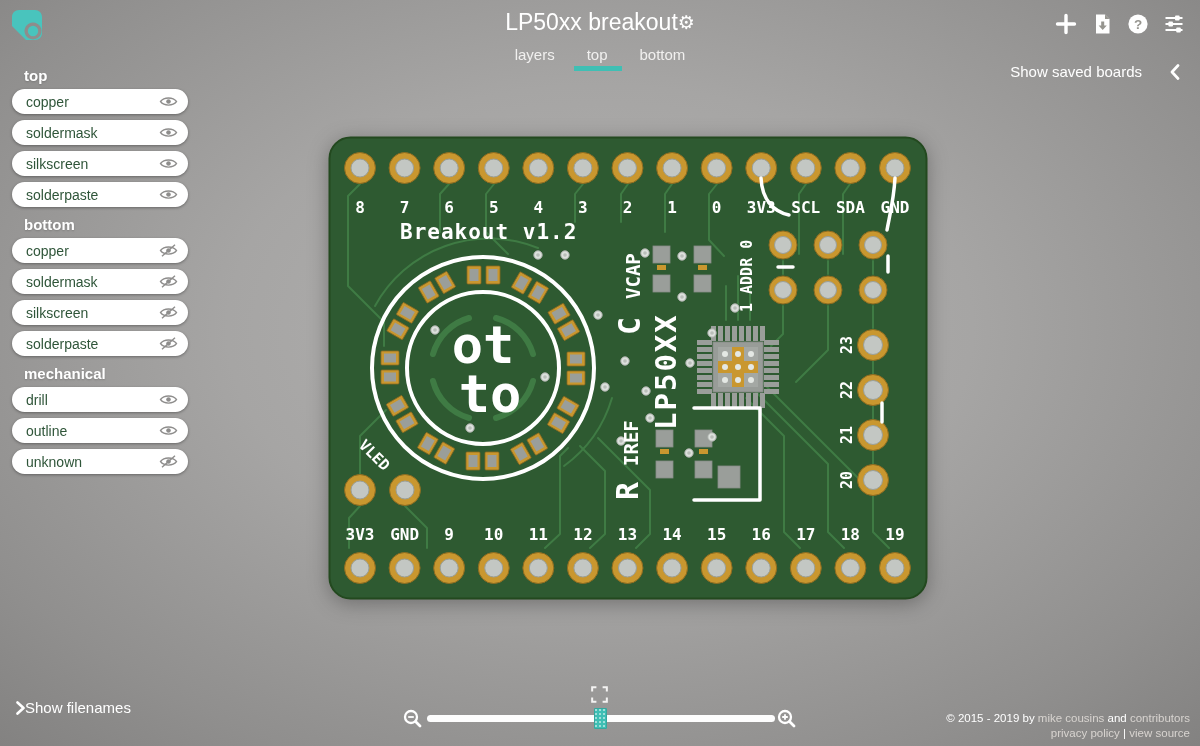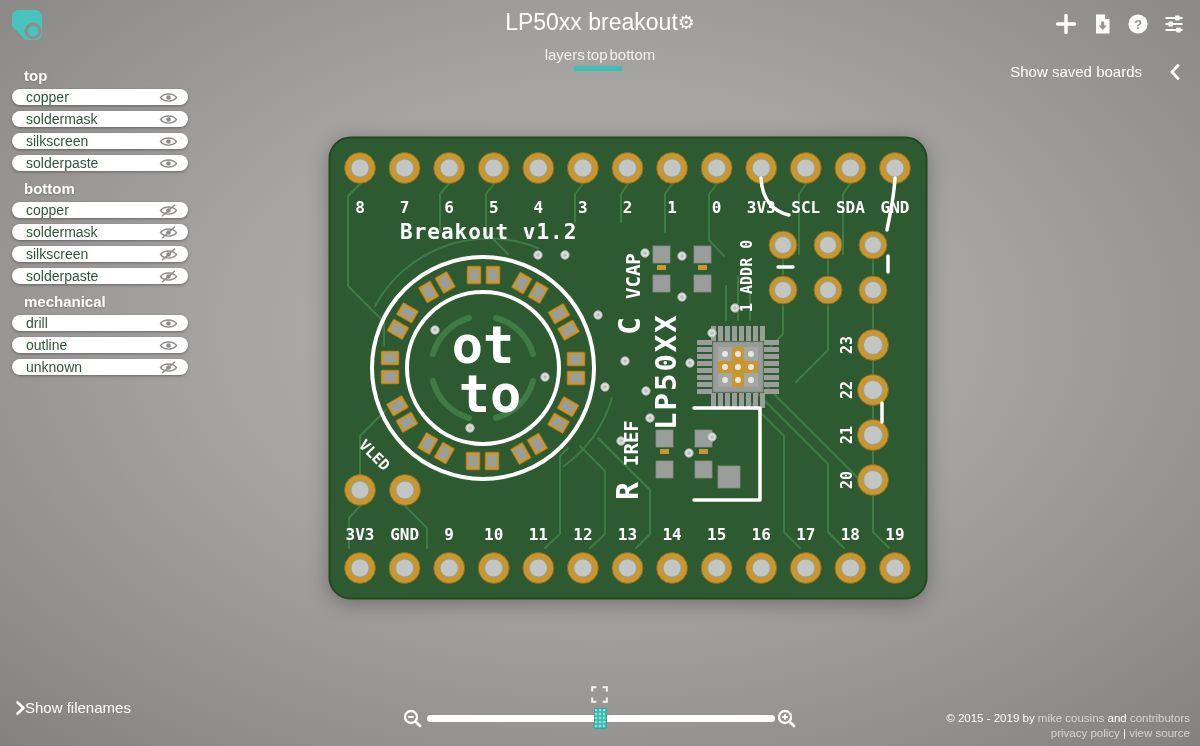--- a/index.html
+++ b/index.html
@@ -6,30 +6,30 @@
   html,body{margin:0;padding:0;background:#666;}
   .app{position:relative;width:1200px;height:746px;overflow:hidden;
        font-family:"Liberation Sans",sans-serif;
        background:radial-gradient(ellipse 980px 640px at 50% 44%, #b3b2b1 0%, #a6a5a4 38%, #908f8e 72%, #7b7a79 100%);}
   
   .brand{position:absolute;top:8px;left:10px;display:flex;align-items:center;gap:11px;color:#fff;font-size:22px;cursor:pointer;}
   .brand b{font-weight:700;}
   .title-row{position:absolute;top:9px;left:0;right:0;display:flex;justify-content:center;align-items:center;}
   .page-title{color:#fff;font-size:23px;font-weight:400;}
   .gear{color:#fff;font-size:19px;font-family:"DejaVu Sans",sans-serif;cursor:pointer;line-height:1;}
-  .tabs{position:absolute;top:44px;left:0;right:0;display:flex;justify-content:center;}
+  .tabs{position:absolute;top:44px;left:0;right:0;display:flex;justify-content:center;gap:30px;}
   .tab{position:relative;background:none;border:none;color:#f1f0ef;font-size:15px;font-family:inherit;padding:2px 1px 10px;cursor:pointer;}
   .tab.active::after{content:'';position:absolute;left:-12px;right:-13px;bottom:2px;height:5px;background:var(--accent);}
   .actions{position:absolute;top:12px;right:14px;display:flex;gap:12px;}
   .icon-btn{width:24px;height:24px;background:none;border:none;padding:1px;cursor:pointer;}
   .saved{position:absolute;top:63px;right:20px;display:flex;align-items:center;gap:28px;color:#fff;font-size:15px;cursor:pointer;}
   
   #sidebar{position:absolute;top:64px;left:12px;width:176px;}
   .section-title{height:25px;line-height:23px;color:#fff;font-weight:700;font-size:15px;padding-left:12px;text-shadow:0 1px 2px rgba(0,0,0,.18);}
-  .layer-btn{height:16px;margin-bottom:6px;background:#fff;border-radius:13px;display:flex;align-items:center;justify-content:space-between;
+  .layer-btn{height:25px;margin-bottom:6px;background:#fff;border-radius:13px;display:flex;align-items:center;justify-content:space-between;
              padding:0 10px 0 14px;box-shadow:0 1px 3px rgba(0,0,0,.35);font-size:14px;color:#2f5539;cursor:pointer;}
   
   .board-area{position:absolute;left:328px;top:136px;width:600px;height:464px;}
   #pcb{filter:drop-shadow(0 4px 10px rgba(0,0,0,.30));}
   
   .filenames{position:absolute;left:16px;top:699px;display:flex;align-items:center;gap:0;color:#fff;font-size:15px;cursor:pointer;}
   .fullscreen-btn{position:absolute;left:591px;top:686px;background:none;border:none;padding:0;cursor:pointer;}
   .zoom-out-btn{position:absolute;left:403px;top:709px;background:none;border:none;padding:0;cursor:pointer;}
   .zoom-in-btn{position:absolute;left:777px;top:709px;background:none;border:none;padding:0;cursor:pointer;}
   .zoom-track{position:absolute;left:427px;top:715px;width:348px;height:7px;background:#fdfdfd;border-radius:3.5px;cursor:pointer;}

